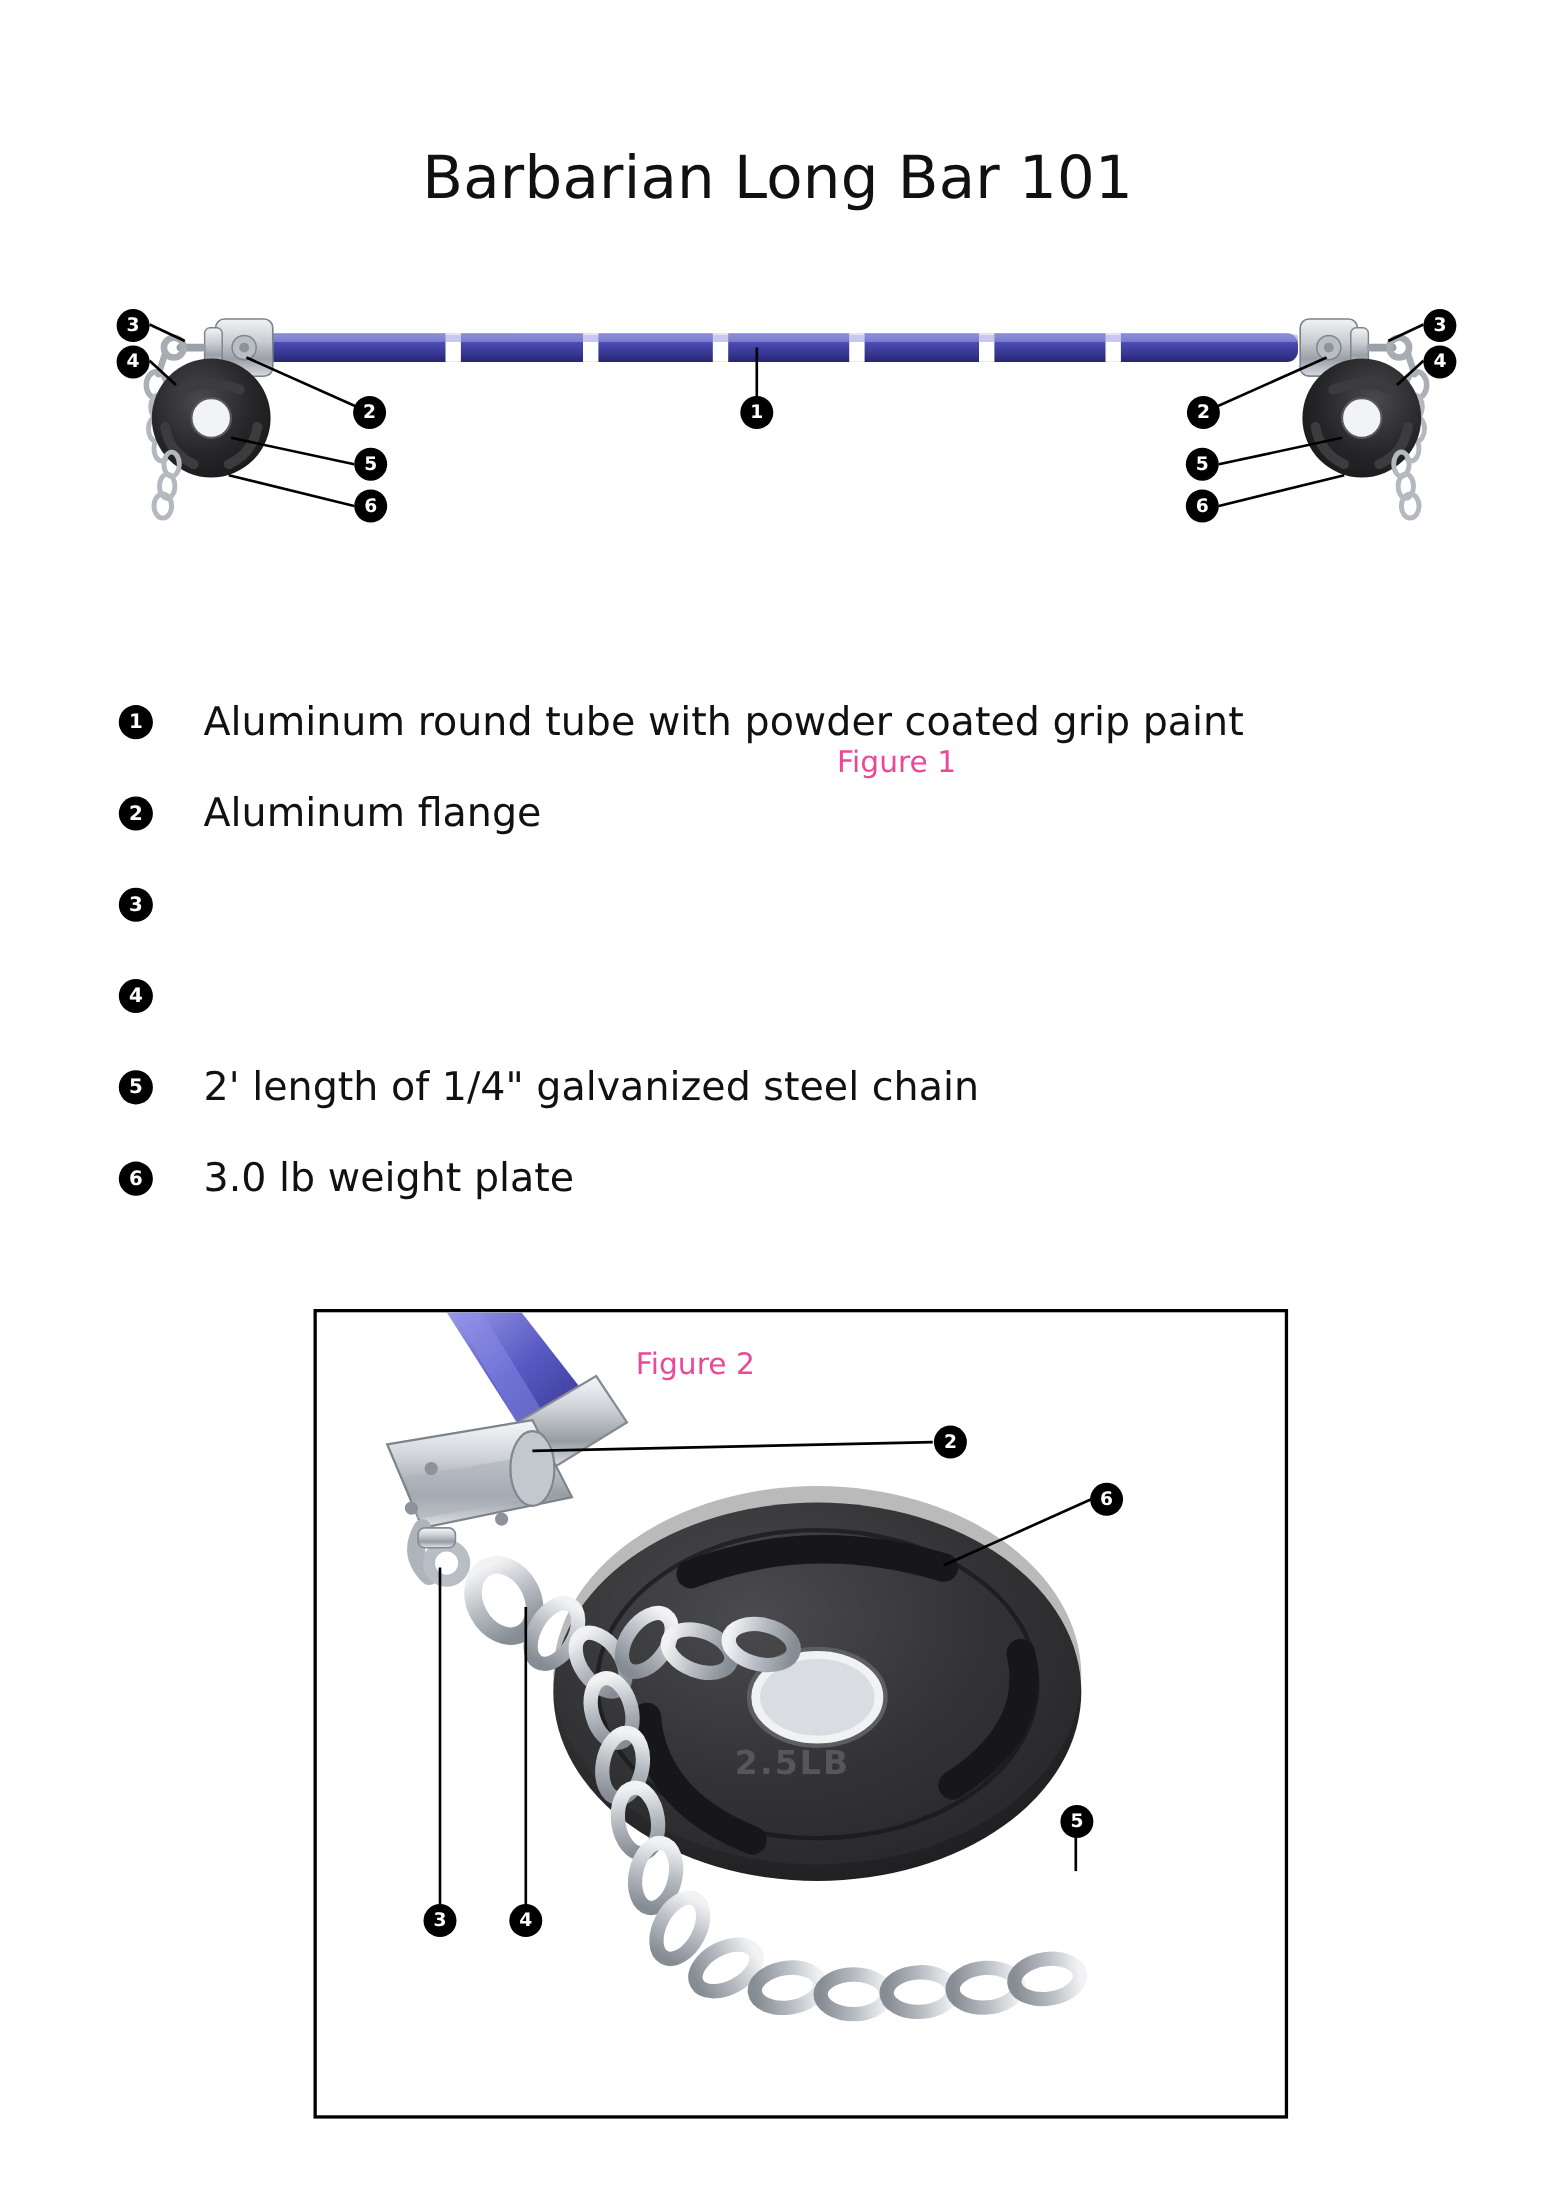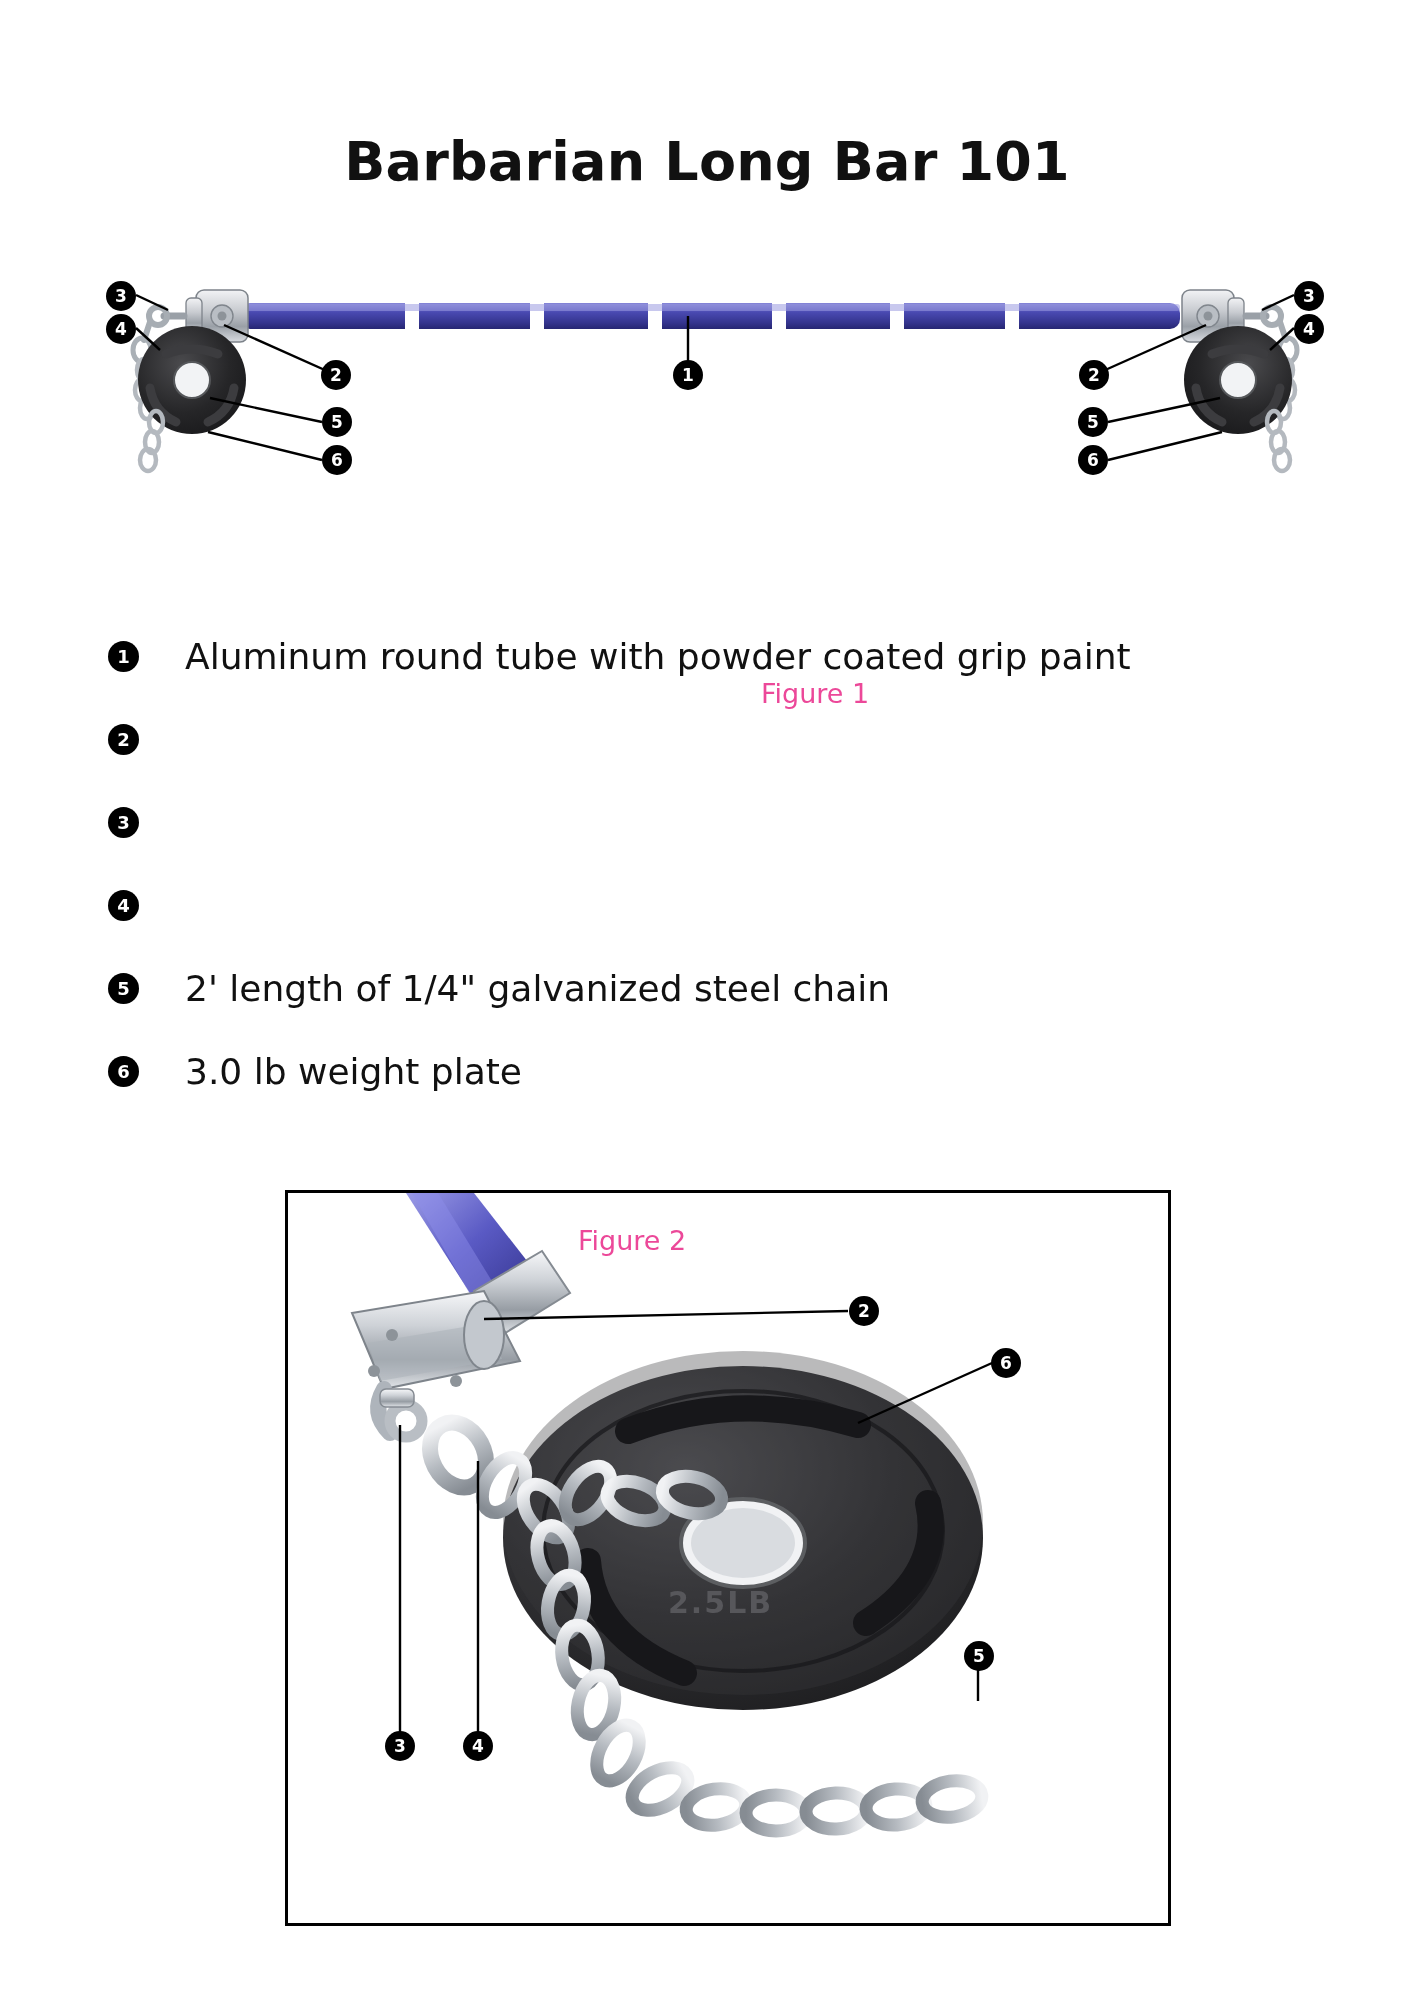--- a/index.html
+++ b/index.html
@@ -24,21 +24,21 @@
   }
 
   
   .title {
     position: absolute;
     top: 130px;
     left: 0;
     width: 1414px;
     text-align: center;
     font-size: 54px;
-    font-weight: 700;
+    font-weight: 400;
     letter-spacing: 0.2px;
     color: #111;
   }
 
   
   .fig1 {
     position: absolute;
     left: 100px;
     top: 270px;
     width: 1230px;
@@ -261,20 +261,21 @@
 
   <div class="legend">
 
     <div class="legend-row">
       <div class="legend-badge">1</div>
       <div class="legend-text">Aluminum round tube with powder coated grip paint</div>
     </div>
 
     <div class="legend-row">
       <div class="legend-badge">2</div>
+      <div class="legend-text">Aluminum flange</div>
     </div>
 
     <div class="legend-row">
       <div class="legend-badge">3</div>
     </div>
 
     <div class="legend-row">
       <div class="legend-badge">4</div>
     </div>
 

